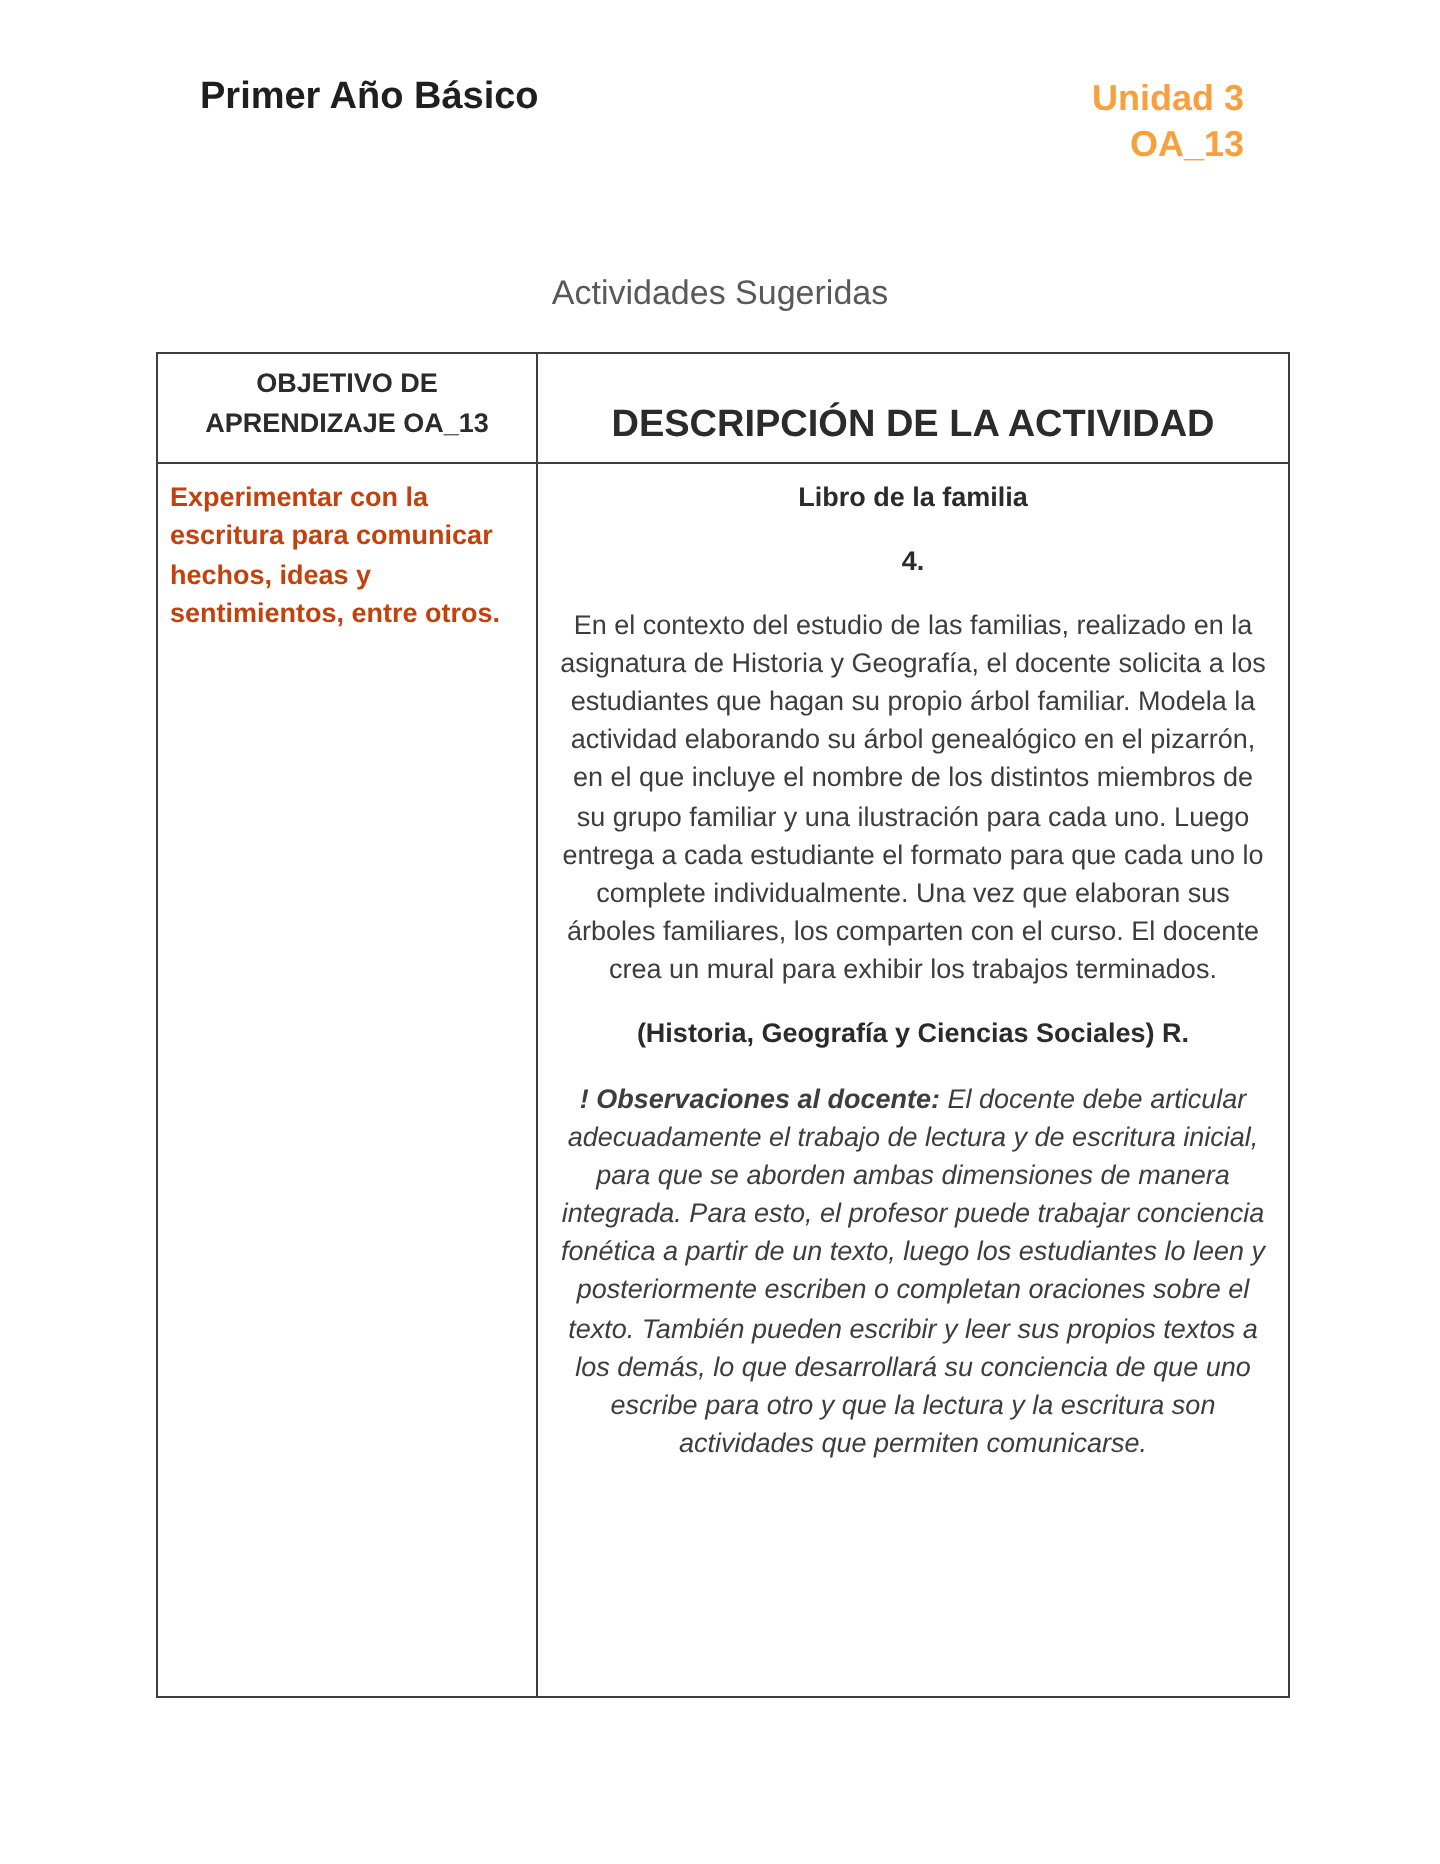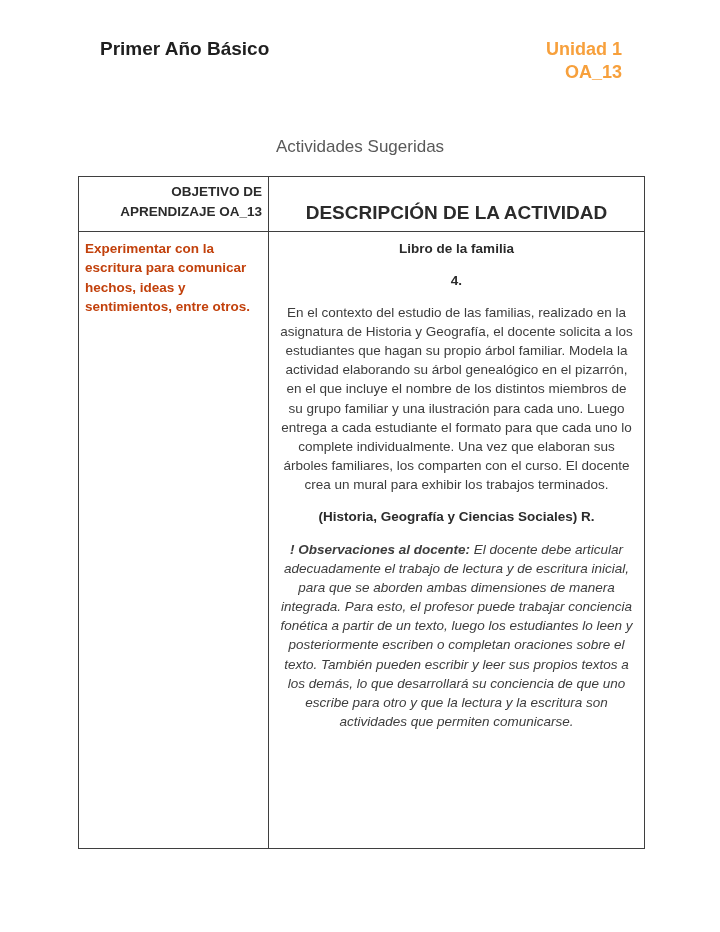--- a/index.html
+++ b/index.html
@@ -57,21 +57,21 @@
   }
   .activity-table th,
   .activity-table td {
     border: 1px solid #3f3f3f;
     vertical-align: top;
     font-size: 13.5px;
   }
   .col-objective { width: 190px; }
   .col-description { width: 376px; }
   th.obj-header {
-    text-align: right;
+    text-align: center;
     padding: 5px 6px 4px 6px;
     height: 47px;
     font-weight: bold;
     color: #2b2b2b;
     font-size: 13.5px;
     line-height: 1.45;
   }
   th.desc-header {
     text-align: center;
     padding: 22px 8px 4px 8px;
@@ -100,21 +100,21 @@
   .observations .obs-label { font-weight: bold; font-style: italic; }
 </style>
 </head>
 <body>
 
 <header class="page-header">
   <div class="hdr-left">
     <div class="grade">Primer Año Básico</div>
   </div>
   <div class="hdr-right">
-    <div class="unit">Unidad 1</div>
+    <div class="unit">Unidad 3</div>
     <div class="oa">OA_13</div>
   </div>
 </header>
 
 <h1 class="doc-title">Actividades Sugeridas</h1>
 
 <table class="activity-table">
   <colgroup>
     <col class="col-objective">
     <col class="col-description">

